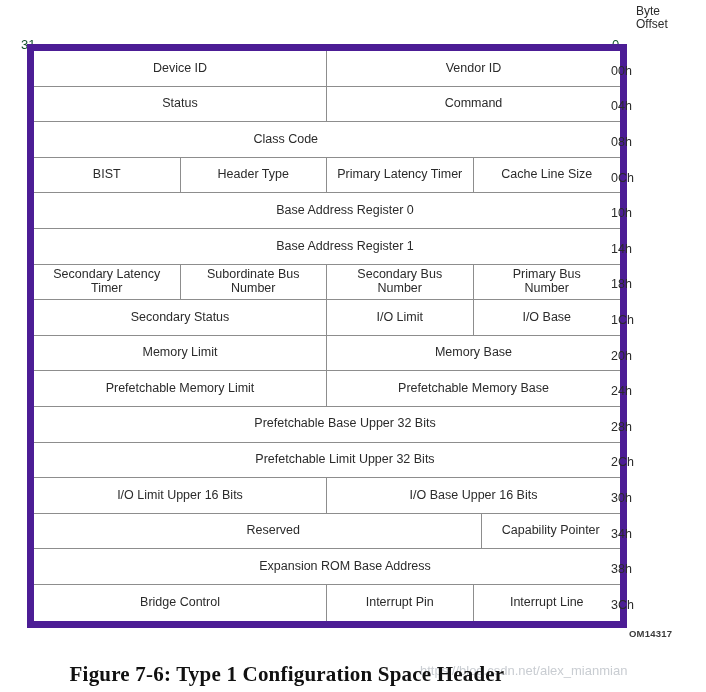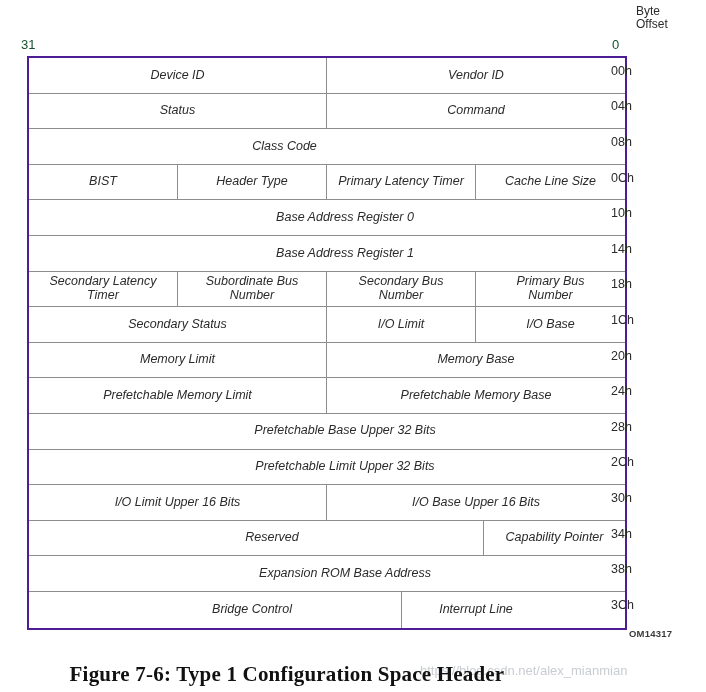--- a/index.html
+++ b/index.html
@@ -35,26 +35,25 @@
     font-size: 12px;
     line-height: 13px;
     color: #2b2b2b;
   }
   #byte-offset-header span { display: block; }
 
   
   #register-table {
     position: absolute;
     left: 27px;
-    top: 56px;
+    top: 44px;
     width: 600px;
-    border: 2px solid #4c1d95;
+    border: 7px solid #4c1d95;
     box-sizing: border-box;
     background: #ffffff;
-    font-style: italic;
   }
   .reg-row {
     display: flex;
     height: 35.6px;
     border-bottom: 1px solid #8d8d8d;
     box-sizing: border-box;
   }
   .reg-row.last { border-bottom: none; justify-content: center; }
 
   .reg-cell {
@@ -202,20 +201,21 @@
     </div>
     <div class="reg-row">
       <div class="reg-cell w-3">Reserved</div>
       <div class="reg-cell w-1">Capability Pointer</div>
     </div>
     <div class="reg-row">
       <div class="reg-cell w-4">Expansion ROM Base Address</div>
     </div>
     <div class="reg-row last">
       <div class="reg-cell w-2">Bridge Control</div>
+      <div class="reg-cell w-1">Interrupt Pin</div>
       <div class="reg-cell w-1">Interrupt Line</div>
     </div>
   </div>
 
 <div id="byte-offsets">
     <div class="offset-item">00h</div>
     <div class="offset-item">04h</div>
     <div class="offset-item">08h</div>
     <div class="offset-item">0Ch</div>
     <div class="offset-item">10h</div>

